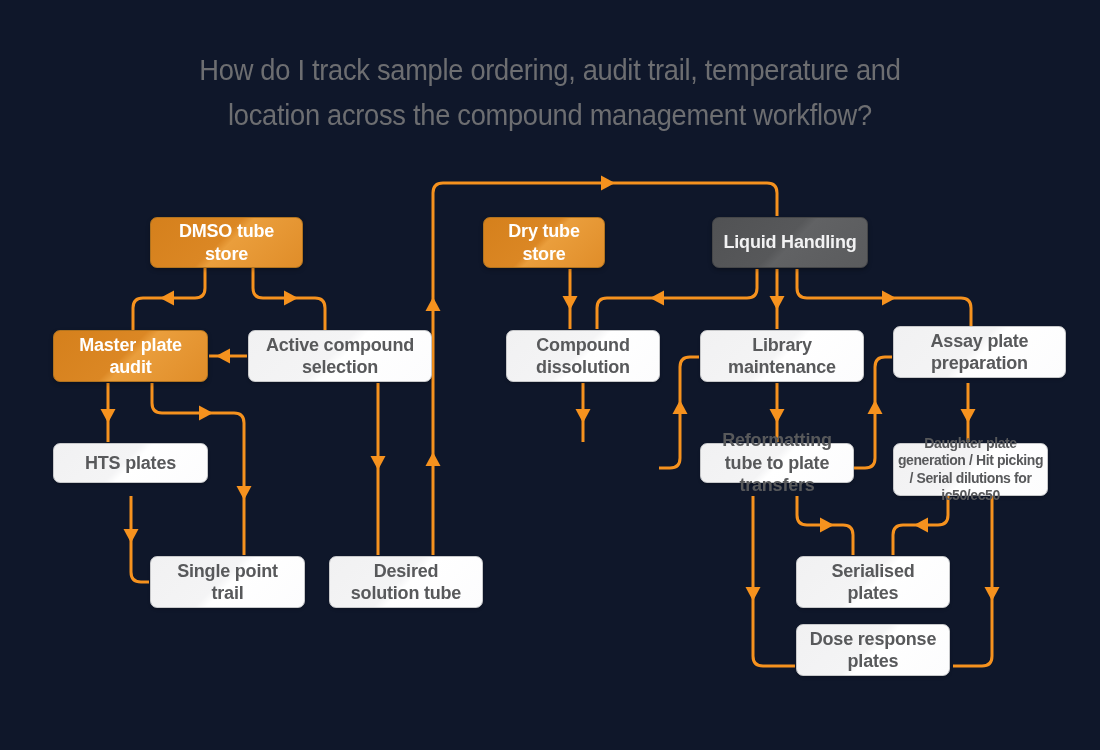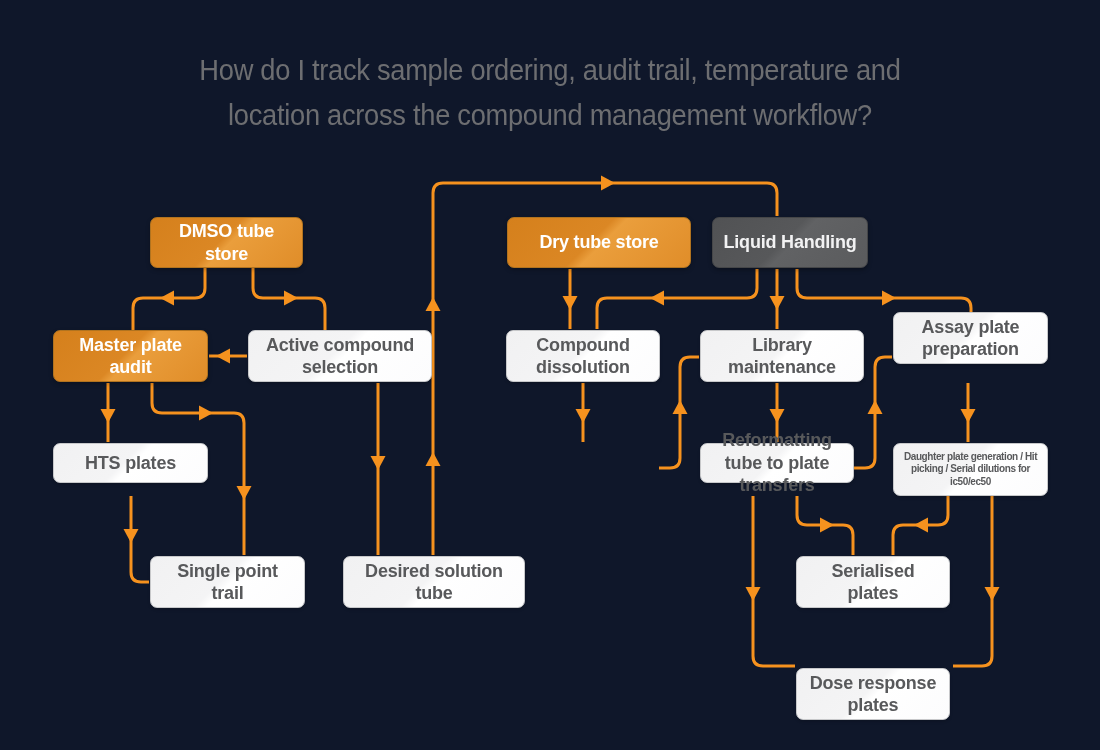--- a/index.html
+++ b/index.html
@@ -62,21 +62,21 @@
     box-shadow:0 2px 4px rgba(0,0,0,0.25);
   }
   .node.dark{
     background:linear-gradient(135deg,#515254 0%,#57585a 46%,#616264 52%,#5a5b5d 100%);
     border:1px solid #454648;
     color:#f2f2f3;
     box-shadow:0 2px 4px rgba(0,0,0,0.3);
   }
   .node.tight{
     padding:2px 3px;
-    font-size:10px;
+    font-size:14px;
     letter-spacing:-0.4px;
   }
 </style>
 </head>
 <body>
 
 <div class="stage">
 
   <div class="title">
     <div>How do I track sample ordering, audit trail, temperature and</div>
@@ -170,60 +170,60 @@
     </g>
     <g>
       <path d="M 992 496 L 992 656 Q 992 666 982 666 L 953 666"></path>
       <polygon points="992,601 984.5,587 999.5,587"></polygon>
     </g>
   </svg>
 
   <div class="node orange" style="left:150px;top:217px;width:153px;height:51px">
     <span>DMSO tube store</span>
   </div>
-  <div class="node orange" style="left:507px;top:217px;width:184px;height:51px">
+  <div class="node orange" style="left:483px;top:217px;width:122px;height:51px">
     <span>Dry tube store</span>
   </div>
   <div class="node dark" style="left:712px;top:217px;width:156px;height:51px">
     <span>Liquid Handling</span>
   </div>
 
   <div class="node orange" style="left:53px;top:330px;width:155px;height:52px">
     <span>Master plate audit</span>
   </div>
   <div class="node light" style="left:248px;top:330px;width:184px;height:52px">
     <span>Active compound selection</span>
   </div>
   <div class="node light" style="left:506px;top:330px;width:154px;height:52px">
     <span>Compound dissolution</span>
   </div>
   <div class="node light" style="left:700px;top:330px;width:164px;height:52px">
     <span>Library maintenance</span>
   </div>
-  <div class="node light" style="left:893px;top:312px;width:155px;height:52px">
+  <div class="node light" style="left:893px;top:326px;width:173px;height:52px">
     <span>Assay plate preparation</span>
   </div>
 
   <div class="node light" style="left:53px;top:443px;width:155px;height:40px">
     <span>HTS plates</span>
   </div>
   <div class="node light" style="left:700px;top:443px;width:154px;height:40px">
     <span>Reformatting tube to plate transfers</span>
   </div>
   <div class="node light tight" style="left:893px;top:443px;width:155px;height:53px">
     <span>Daughter plate generation / Hit picking / Serial dilutions for ic50/ec50</span>
   </div>
 
   <div class="node light" style="left:150px;top:556px;width:155px;height:52px">
     <span>Single point trail</span>
   </div>
-  <div class="node light" style="left:343px;top:556px;width:182px;height:52px">
+  <div class="node light" style="left:329px;top:556px;width:154px;height:52px">
     <span>Desired solution tube</span>
   </div>
   <div class="node light" style="left:796px;top:556px;width:154px;height:52px">
     <span>Serialised plates</span>
   </div>
 
-  <div class="node light" style="left:796px;top:668px;width:154px;height:52px">
+  <div class="node light" style="left:796px;top:624px;width:154px;height:52px">
     <span>Dose response plates</span>
   </div>
 
 </div>
 
 </body></html>

